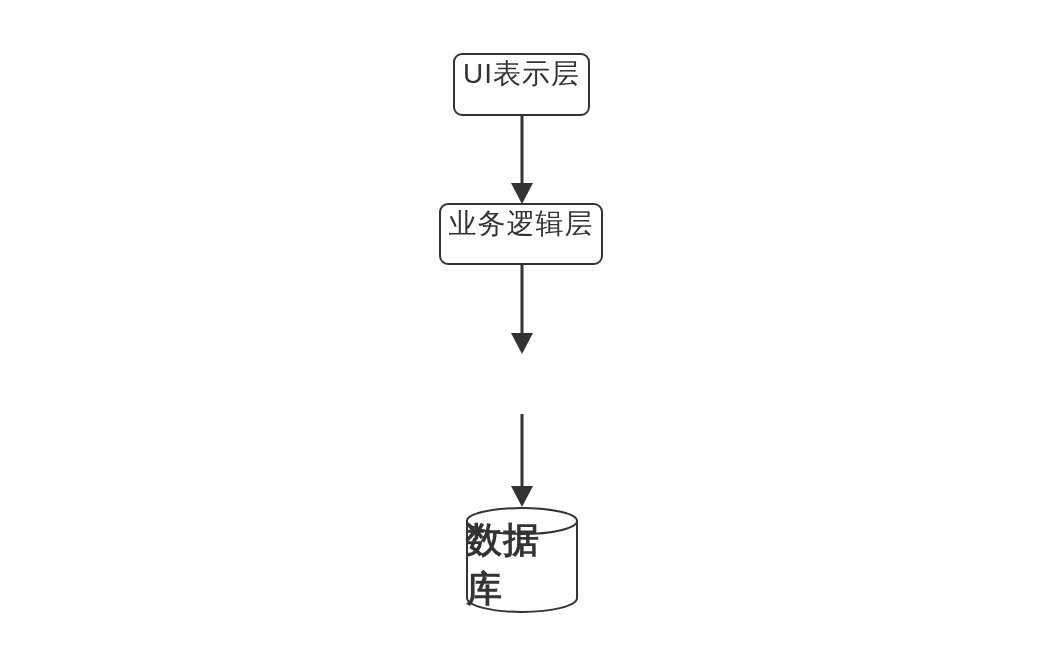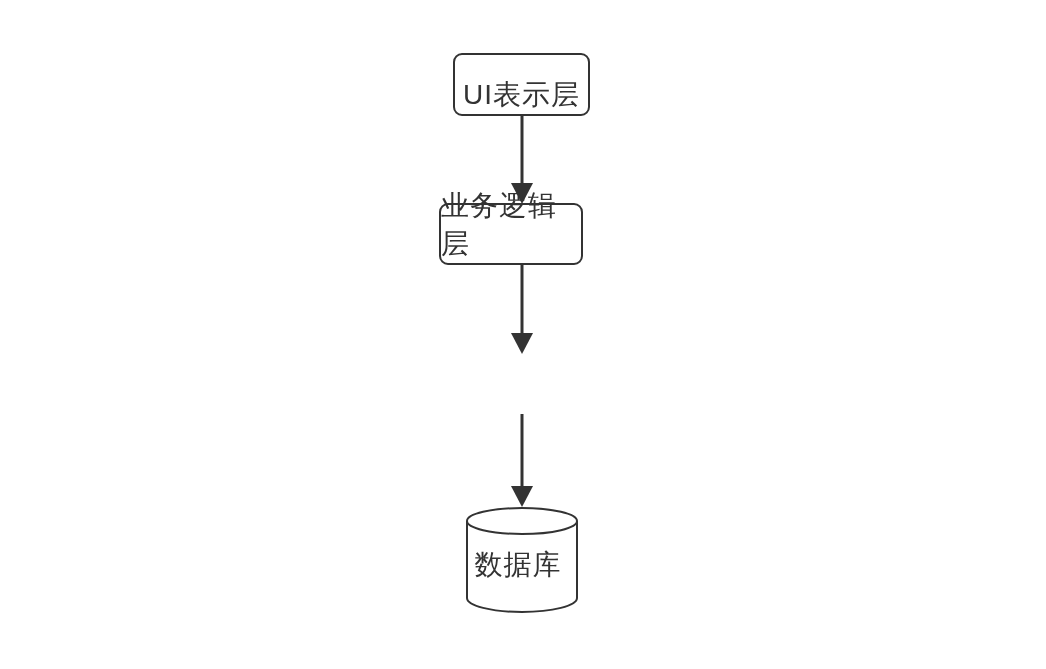--- a/index.html
+++ b/index.html
@@ -15,28 +15,28 @@
     overflow: hidden;
     font-family: "Liberation Sans", "DejaVu Sans", sans-serif;
   }
   .node-box {
     position: absolute;
     box-sizing: border-box;
     border: 2px solid #333333;
     border-radius: 9px;
     background: #ffffff;
     display: flex;
-    align-items: flex-end;
+    align-items: flex-start;
     justify-content: center;
     font-size: 28px;
     color: #333333;
     letter-spacing: 1px;
   }
   #node-ui          { left: 453px; top: 53px;  width: 137px; height: 63px; }
-  #node-business    { left: 439px; top: 203px; width: 144px; height: 62px; }
+  #node-business    { left: 439px; top: 203px; width: 164px; height: 62px; }
   #node-data-access { left: 439px; top: 353px; width: 164px; height: 62px; }
 
   .arrow {
     position: absolute;
     left: 505px;
     width: 34px;
   }
   #arrow-1 { top: 115px; height: 89px; }
   #arrow-2 { top: 264px; height: 90px; }
   #arrow-3 { top: 414px; height: 93px; }
@@ -54,23 +54,24 @@
   }
   .cylinder-label {
     position: absolute;
     left: 0;
     top: 26px;
     width: 104px;
     height: 66px;
     display: flex;
     align-items: center;
     justify-content: center;
-    font-size: 28px;
+    font-size: 36px;
     color: #333333;
     letter-spacing: 1px;
+    font-weight: bold;
   }
 </style>
 </head>
 <body>
 
 <div class="canvas">
 
   <div class="node-box" id="node-ui">
     <span>UI表示层</span>
   </div>

